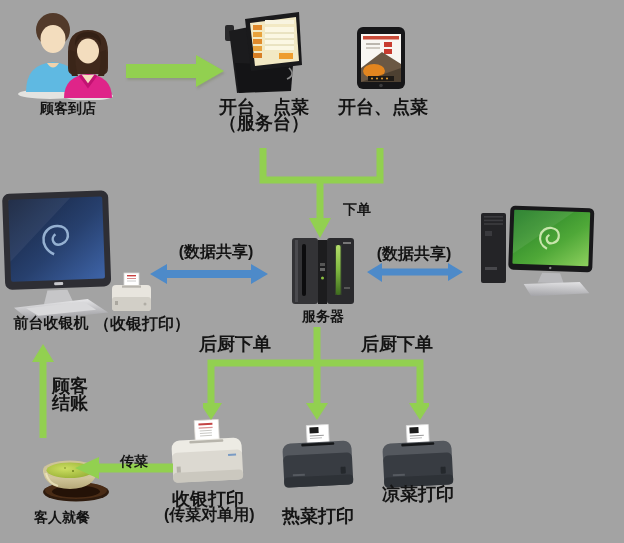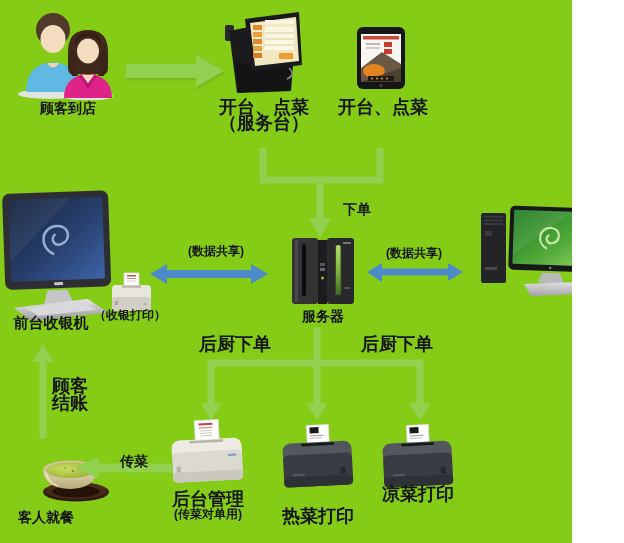--- a/index.html
+++ b/index.html
@@ -1,26 +1,26 @@
 <!DOCTYPE html>
 <html><head>
 <meta charset="utf-8">
 <style>
   html,body{margin:0;padding:0;background:#fff;}
   .canvas{
-    position:relative;width:572px;height:543px;background:#84cc16;overflow:hidden;
+    position:relative;width:624px;height:543px;background:#a3a3a3;overflow:hidden;
     font-family:"Liberation Sans","DejaVu Sans",sans-serif;color:#111;
   }
   .abs{position:absolute;}
   .lbl{position:absolute;font-weight:bold;color:#141414;text-align:center;}
   .lbl span{display:block;}
   .fs15{font-size:15px;line-height:18px;font-family:Liberation Serif, serif;}
   .fs14{font-size:14px;line-height:17px;}
   .fs13{font-size:18px;line-height:16px;}
-  .fs12{font-size:12px;line-height:15px;}
+  .fs12{font-size:16px;line-height:15px;}
   .nowrap{white-space:nowrap;}
   svg{display:block;}
   .greenshadow{filter:drop-shadow(1px 2px 1px rgba(90,110,50,0.25));}
 </style>
 </head>
 <body>
 
 <div class="canvas">
 
   <svg class="abs" style="left:14px;top:6px;" width="100" height="94" viewBox="0 0 100 94">
@@ -293,54 +293,54 @@
   </div>
 
   <div class="lbl fs14" style="left:287px;top:308px;width:72px;">
     <span class="nowrap">服务器</span>
   </div>
 
   <div class="lbl fs15" style="left:4px;top:314px;width:94px;">
     <span class="nowrap">前台收银机</span>
   </div>
 
-  <div class="lbl fs12" style="left:94px;top:308px;width:66px;">
+  <div class="lbl fs12" style="left:94px;top:316px;width:66px;">
     <span class="nowrap">（收银打印）</span>
   </div>
 
   <div class="lbl fs13" style="left:478px;top:301px;width:140px;">
   </div>
 
   <div class="lbl fs13" style="left:199px;top:336px;width:68px;">
     <span class="nowrap">后厨下单</span>
   </div>
 
   <div class="lbl fs13" style="left:361px;top:336px;width:68px;">
     <span class="nowrap">后厨下单</span>
   </div>
 
   <div class="lbl" style="left:164px;top:491px;width:88px;">
-    <span class="nowrap fs13">后台管理</span>
+    <span class="nowrap fs13">收银打印</span>
     <span class="nowrap fs12">(传菜对单用)</span>
   </div>
 
   <div class="lbl fs13" style="left:282px;top:500px;width:72px;margin-top:8px;">
     <span class="nowrap">热菜打印</span>
   </div>
 
   <div class="lbl fs13" style="left:382px;top:486px;width:72px;">
     <span class="nowrap">凉菜打印</span>
   </div>
 
   <div class="lbl fs14" style="left:100px;top:453px;width:48px;text-align:right;">
     <span class="nowrap">传菜</span>
   </div>
 
   <div class="lbl fs13" style="left:50px;top:378px;width:40px;line-height:17px;">
     <span class="nowrap">顾客</span>
     <span class="nowrap">结账</span>
   </div>
 
-  <div class="lbl fs14" style="left:6px;top:509px;width:80px;">
+  <div class="lbl fs14" style="left:22px;top:509px;width:80px;">
     <span class="nowrap">客人就餐</span>
   </div>
 
 </div>
 
 </body></html>

